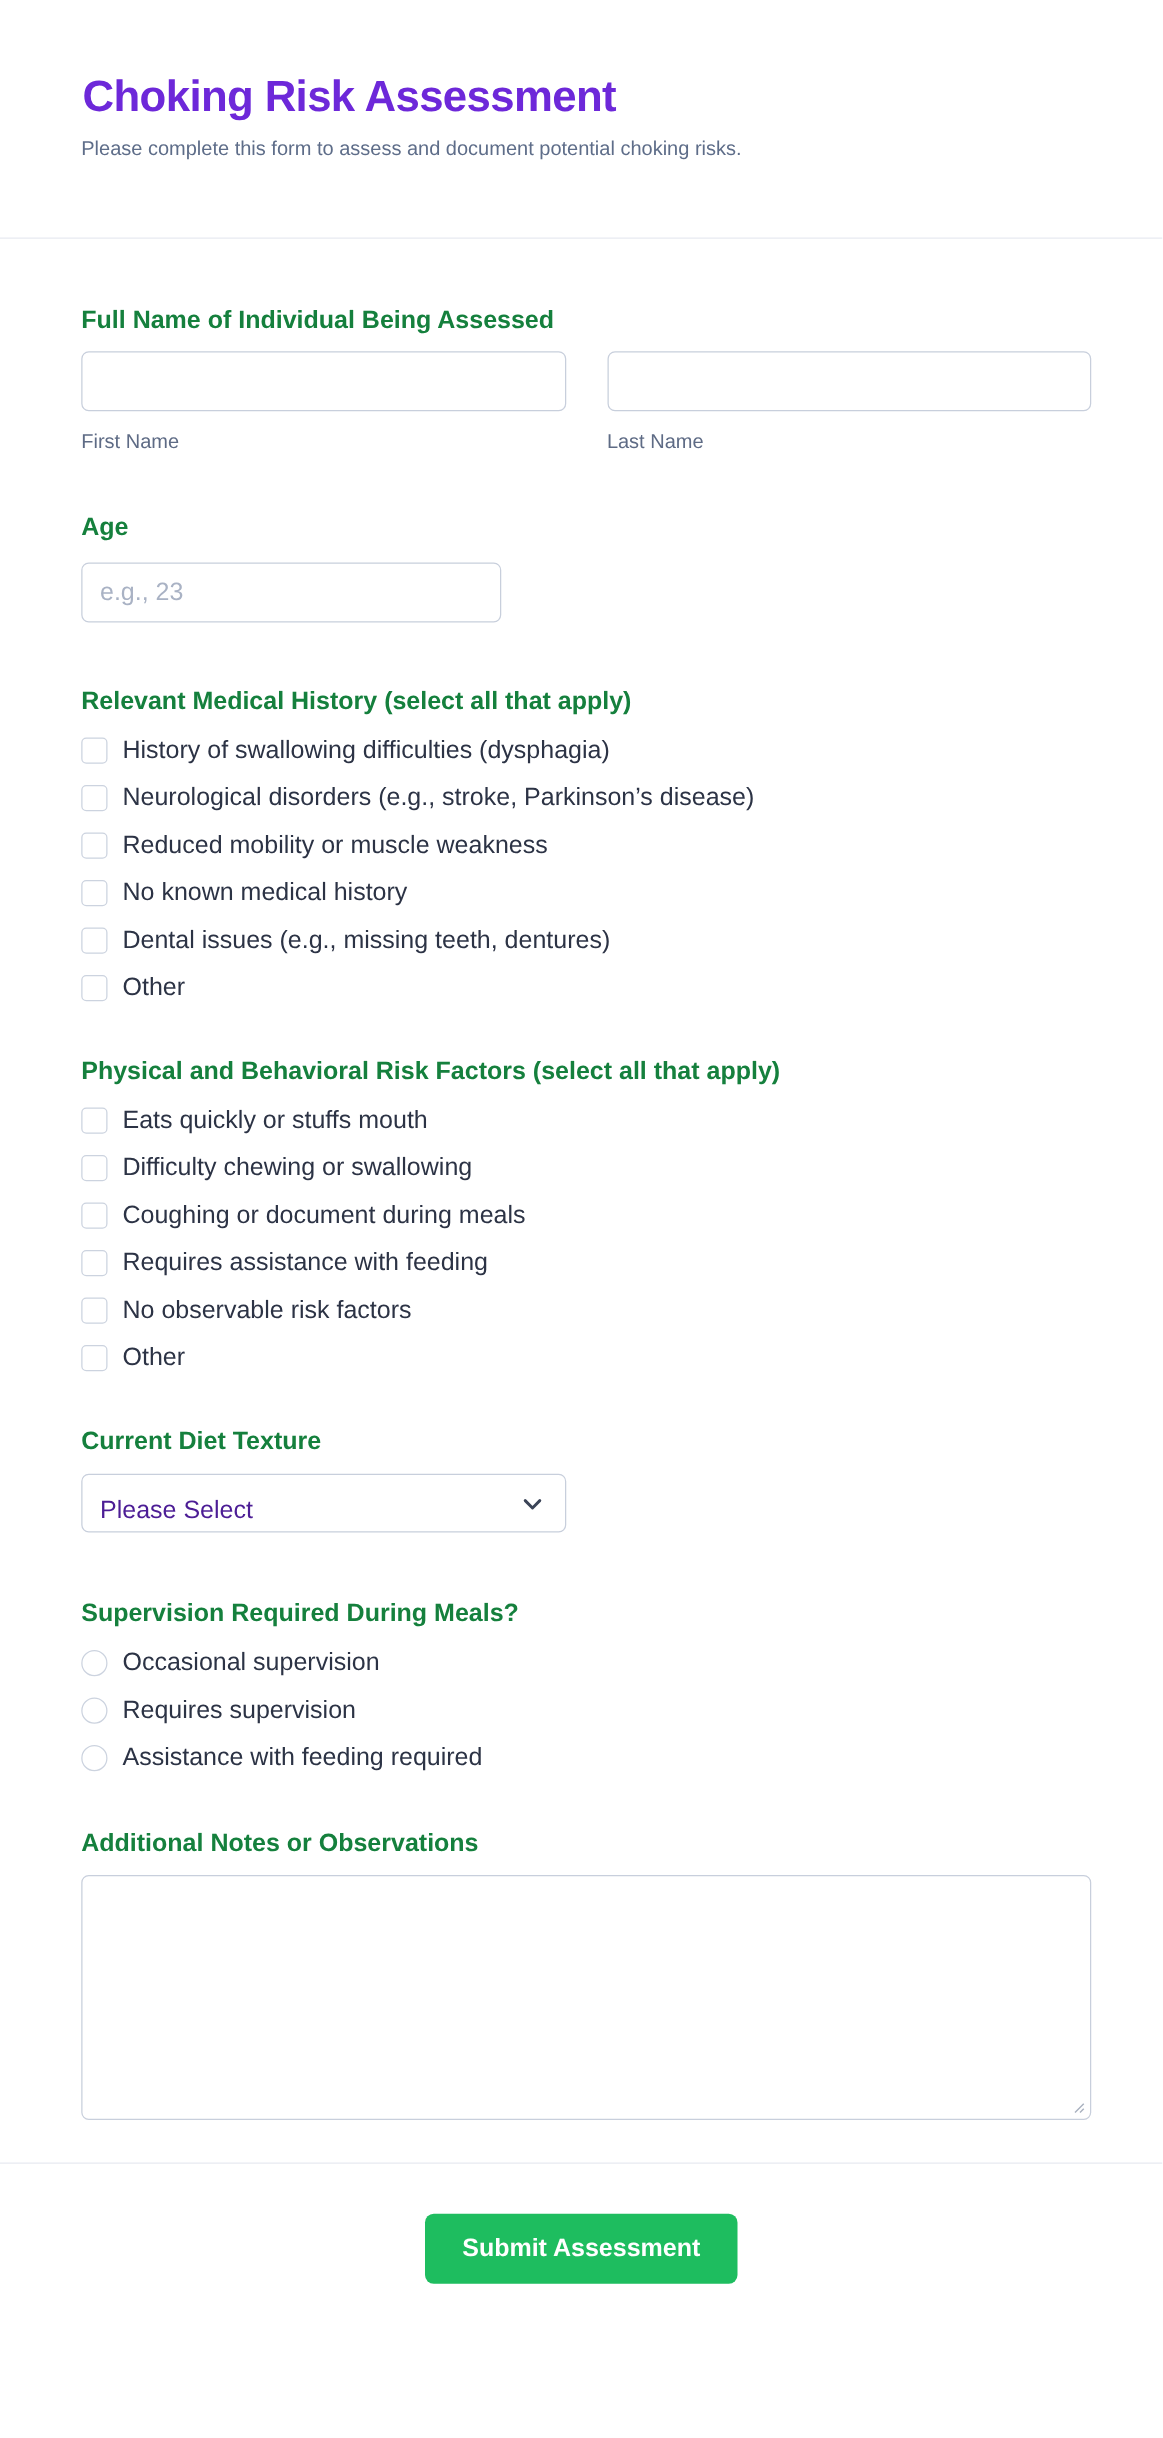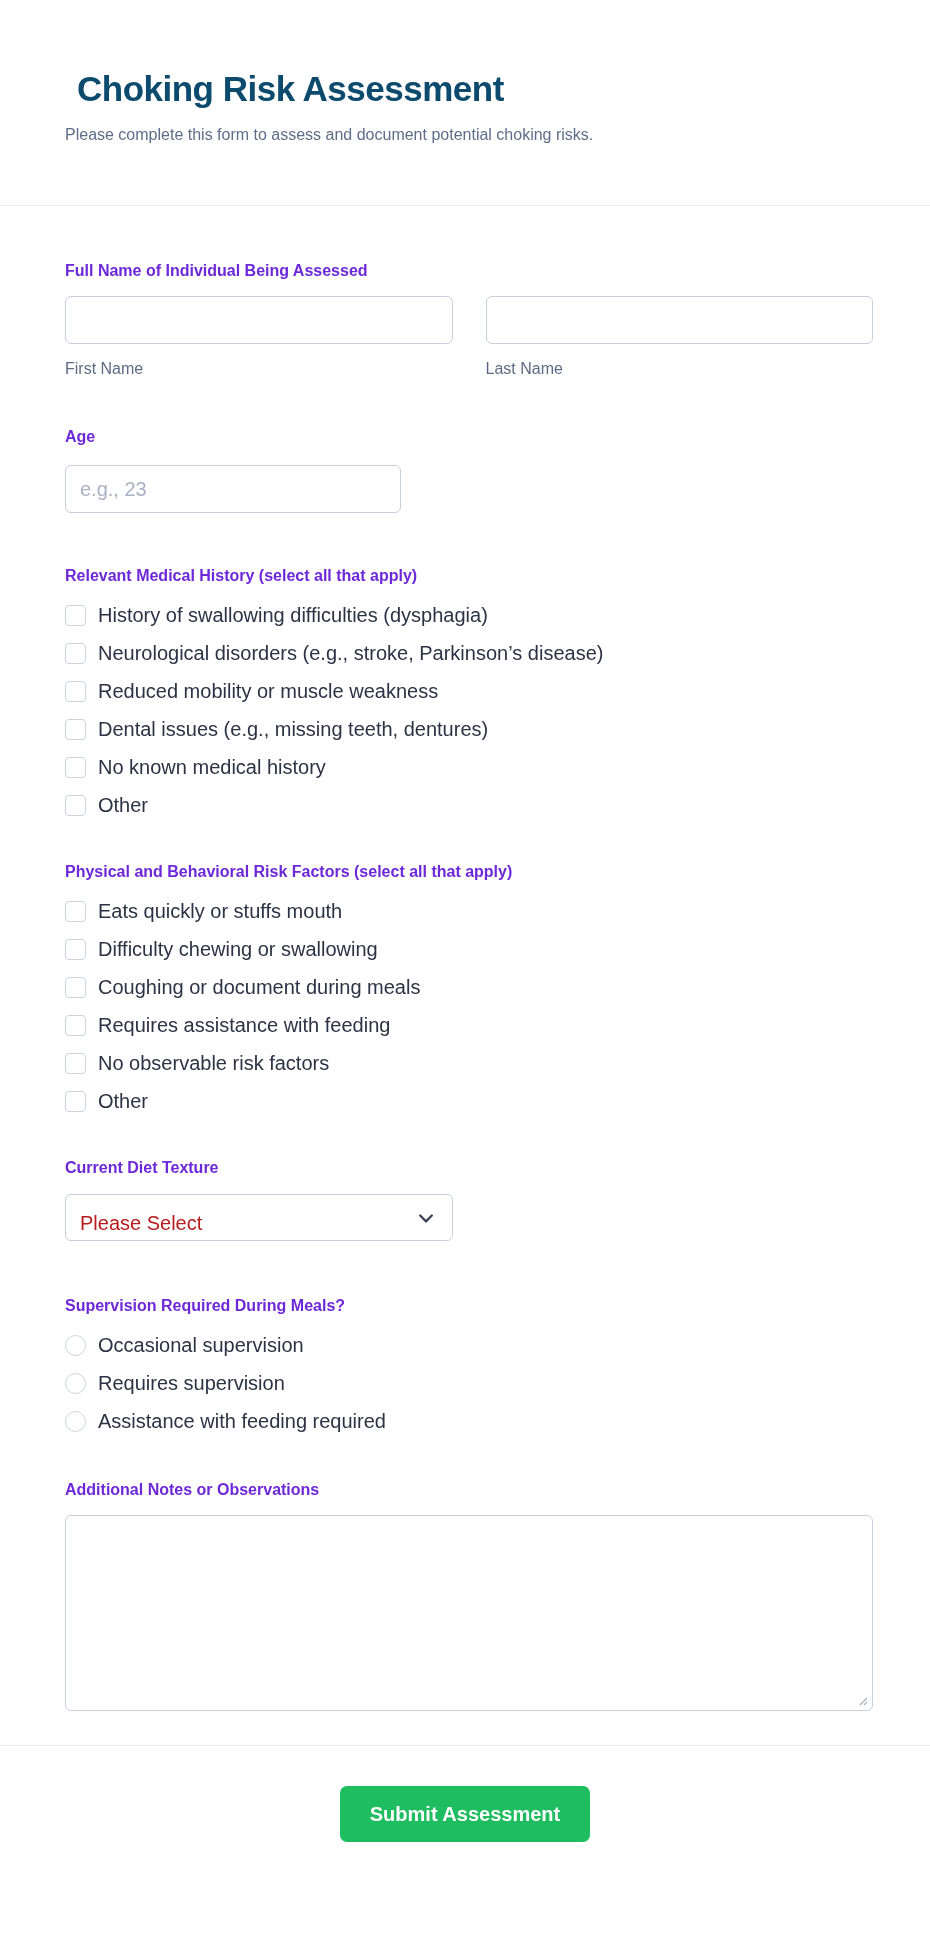--- a/index.html
+++ b/index.html
@@ -11,43 +11,43 @@
     font-family: "Liberation Sans", "DejaVu Sans", sans-serif;
     color: #2c3345;
     overflow: hidden;
   }
   .header { padding: 56px 65px 0 65px; }
   .form-title {
     font-size: 35px;
     font-weight: 700;
     letter-spacing: -0.5px;
     line-height: 42px;
-    color: #0c4a6e;
-    margin: 12px;
+    color: #6d28d9;
+    margin: 1px;
   }
   .form-subtitle {
     font-size: 16px;
     line-height: 25px;
     color: #5e6d89;
     margin: 8px 0 0 0;
   }
   .divider {
     width: 100%;
     height: 1px;
     background: #e8eaf1;
   }
   .divider-top { margin-top: 58px; }
   .form-body { padding: 0 57px 0 65px; }
 
   .question { }
   .q-label {
-    font-size: 16px;
+    font-size: 20px;
     line-height: 26px;
     font-weight: 600;
-    color: #6d28d9;
+    color: #15803d;
     margin: 0;
   }
   .q-fullname { margin-top: 52px; }
   .q-age { margin-top: 46px; }
   .q-medical { margin-top: 50px; }
   .q-risk { margin-top: 42px; }
   .q-diet { margin-top: 42px; }
   .q-supervision { margin-top: 52px; }
   .q-notes { margin-top: 44px; }
 
@@ -114,21 +114,21 @@
     border-radius: 6px;
     background: #ffffff;
     display: flex;
     align-items: center;
     justify-content: space-between;
     padding: 0 16px 0 14px;
     cursor: pointer;
   }
   .select-placeholder {
     font-size: 20px;
-    color: #b91c1c;
+    color: #4c1d95;
     margin-top: 11px;
   }
   .chevron { display: block; }
 
   .textarea-wrap { position: relative; margin-top: 12px; }
   .notes-textarea {
     display: block;
     width: 100%;
     height: 196px;
     border: 1.5px solid #c8cfdc;
@@ -209,25 +209,25 @@
       <label class="opt">
         <input type="checkbox" style="">
         <span class="opt-label">Neurological disorders (e.g., stroke, Parkinson’s disease)</span>
       </label>
       <label class="opt">
         <input type="checkbox" style="">
         <span class="opt-label">Reduced mobility or muscle weakness</span>
       </label>
       <label class="opt">
         <input type="checkbox" style="">
+        <span class="opt-label">No known medical history</span>
+      </label>
+      <label class="opt">
+        <input type="checkbox" style="">
         <span class="opt-label">Dental issues (e.g., missing teeth, dentures)</span>
-      </label>
-      <label class="opt">
-        <input type="checkbox" style="">
-        <span class="opt-label">No known medical history</span>
       </label>
       <label class="opt">
         <input type="checkbox" style="">
         <span class="opt-label">Other</span>
       </label>
     </div>
   </div>
 
   <div class="question q-risk">
     <div class="q-label">Physical and Behavioral Risk Factors (select all that apply)</div>

